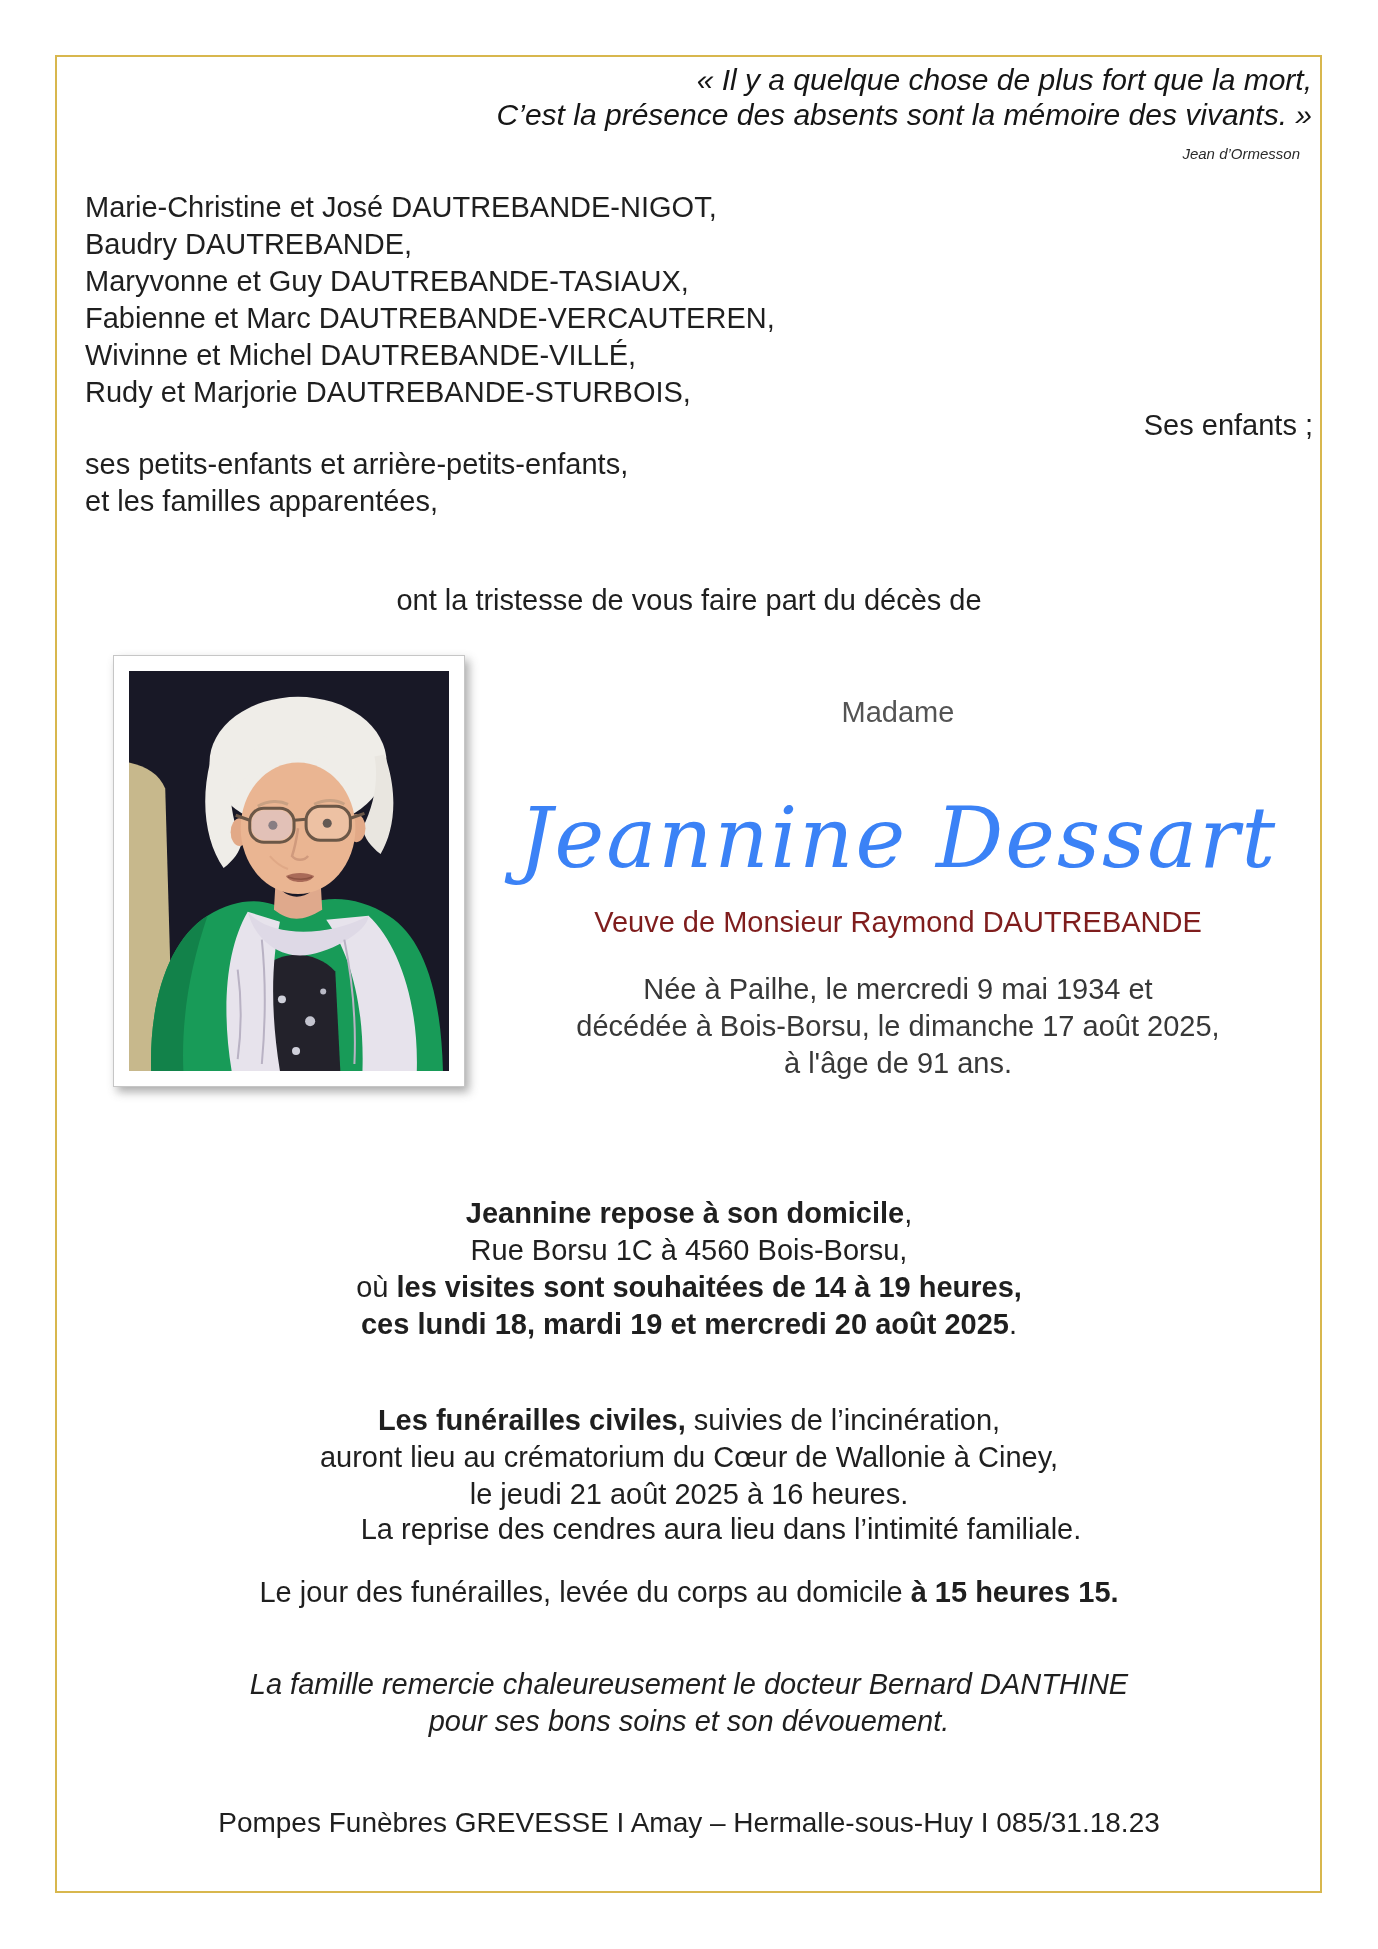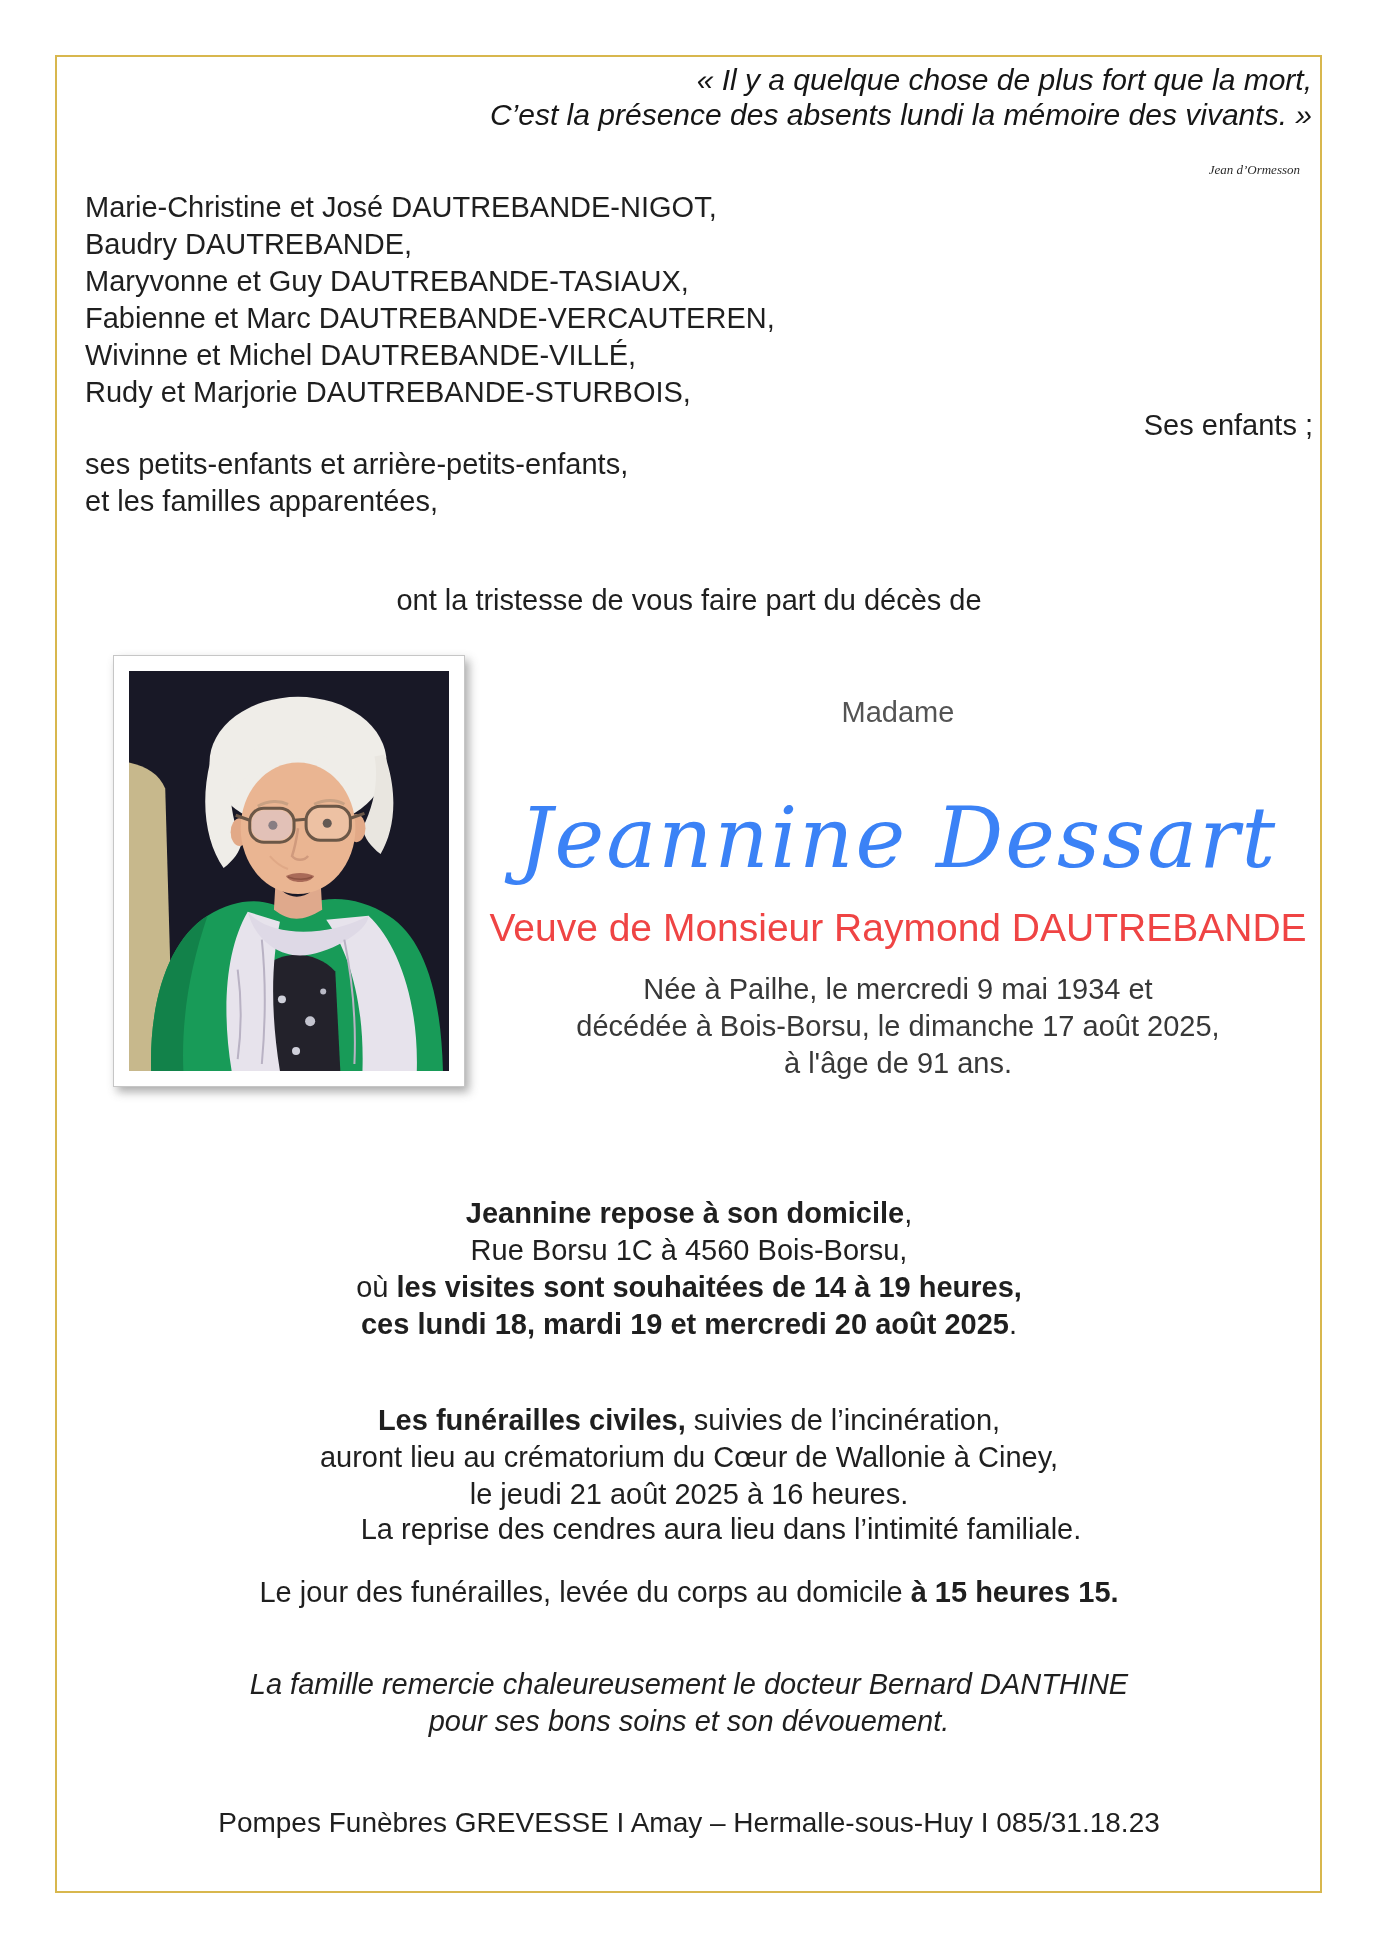--- a/index.html
+++ b/index.html
@@ -22,25 +22,24 @@
   .quote-block {
     position: absolute;
     top: 62px; right: 66px;
     text-align: right;
     font-style: italic;
     font-size: 30px;
     line-height: 35px;
     color: #161616;
   }
   .quote-author {
-    font-size: 13px;
-    margin-top: 20px;
+    font-size: 15px;
+    margin-top: 4px;
     padding-right: 12px;
     color: #2a2a2a;
-    font-family: Liberation Serif, serif;
   }
   .names-block {
     position: absolute;
     left: 85px; top: 189px;
     font-size: 29px;
     line-height: 37px;
   }
   .ses-enfants {
     position: absolute;
     top: 407px; right: 65px;
@@ -81,40 +80,40 @@
   .madame { top: 696px; font-size: 29px; color: #545454; }
   .script-name {
     top: 782px;
     font-family: "DejaVu Serif", serif;
     font-style: italic;
     font-size: 84px;
     line-height: 112px;
     letter-spacing: 2px;
     color: #3b82f6;
   }
-  .veuve { top: 906px; font-size: 39px; color: #ef4444; }
+  .veuve { top: 906px; font-size: 29px; color: #7f1d1d; }
   .birth-block { top: 971px; font-size: 29px; line-height: 37px; color: #383838; }
   .visitation { top: 1195px; }
   .funeral { top: 1376px; margin-top: 26px; }
   .ashes { top: 1511px; padding-left: 32px; }
   .levee { top: 1574px; }
   .thanks { top: 1666px; font-style: italic; }
   .footer-line { top: 1804px; font-size: 28px; }
   b { font-weight: 700; }
 </style>
 </head>
 <body>
 
 <div class="page">
 
   <div class="gold-border"></div>
 
   <div class="quote-block">
     <div>« Il y a quelque chose de plus fort que la mort,</div>
-    <div>C’est la présence des absents lundi la mémoire des vivants. »</div>
+    <div>C’est la présence des absents sont la mémoire des vivants. »</div>
     <div class="quote-author">Jean d’Ormesson</div>
   </div>
 
   <div class="names-block">
     <div>Marie-Christine et José DAUTREBANDE-NIGOT,</div>
     <div>Baudry DAUTREBANDE,</div>
     <div>Maryvonne et Guy DAUTREBANDE-TASIAUX,</div>
     <div>Fabienne et Marc DAUTREBANDE-VERCAUTEREN,</div>
     <div>Wivinne et Michel DAUTREBANDE-VILLÉ,</div>
     <div>Rudy et Marjorie DAUTREBANDE-STURBOIS,</div>

